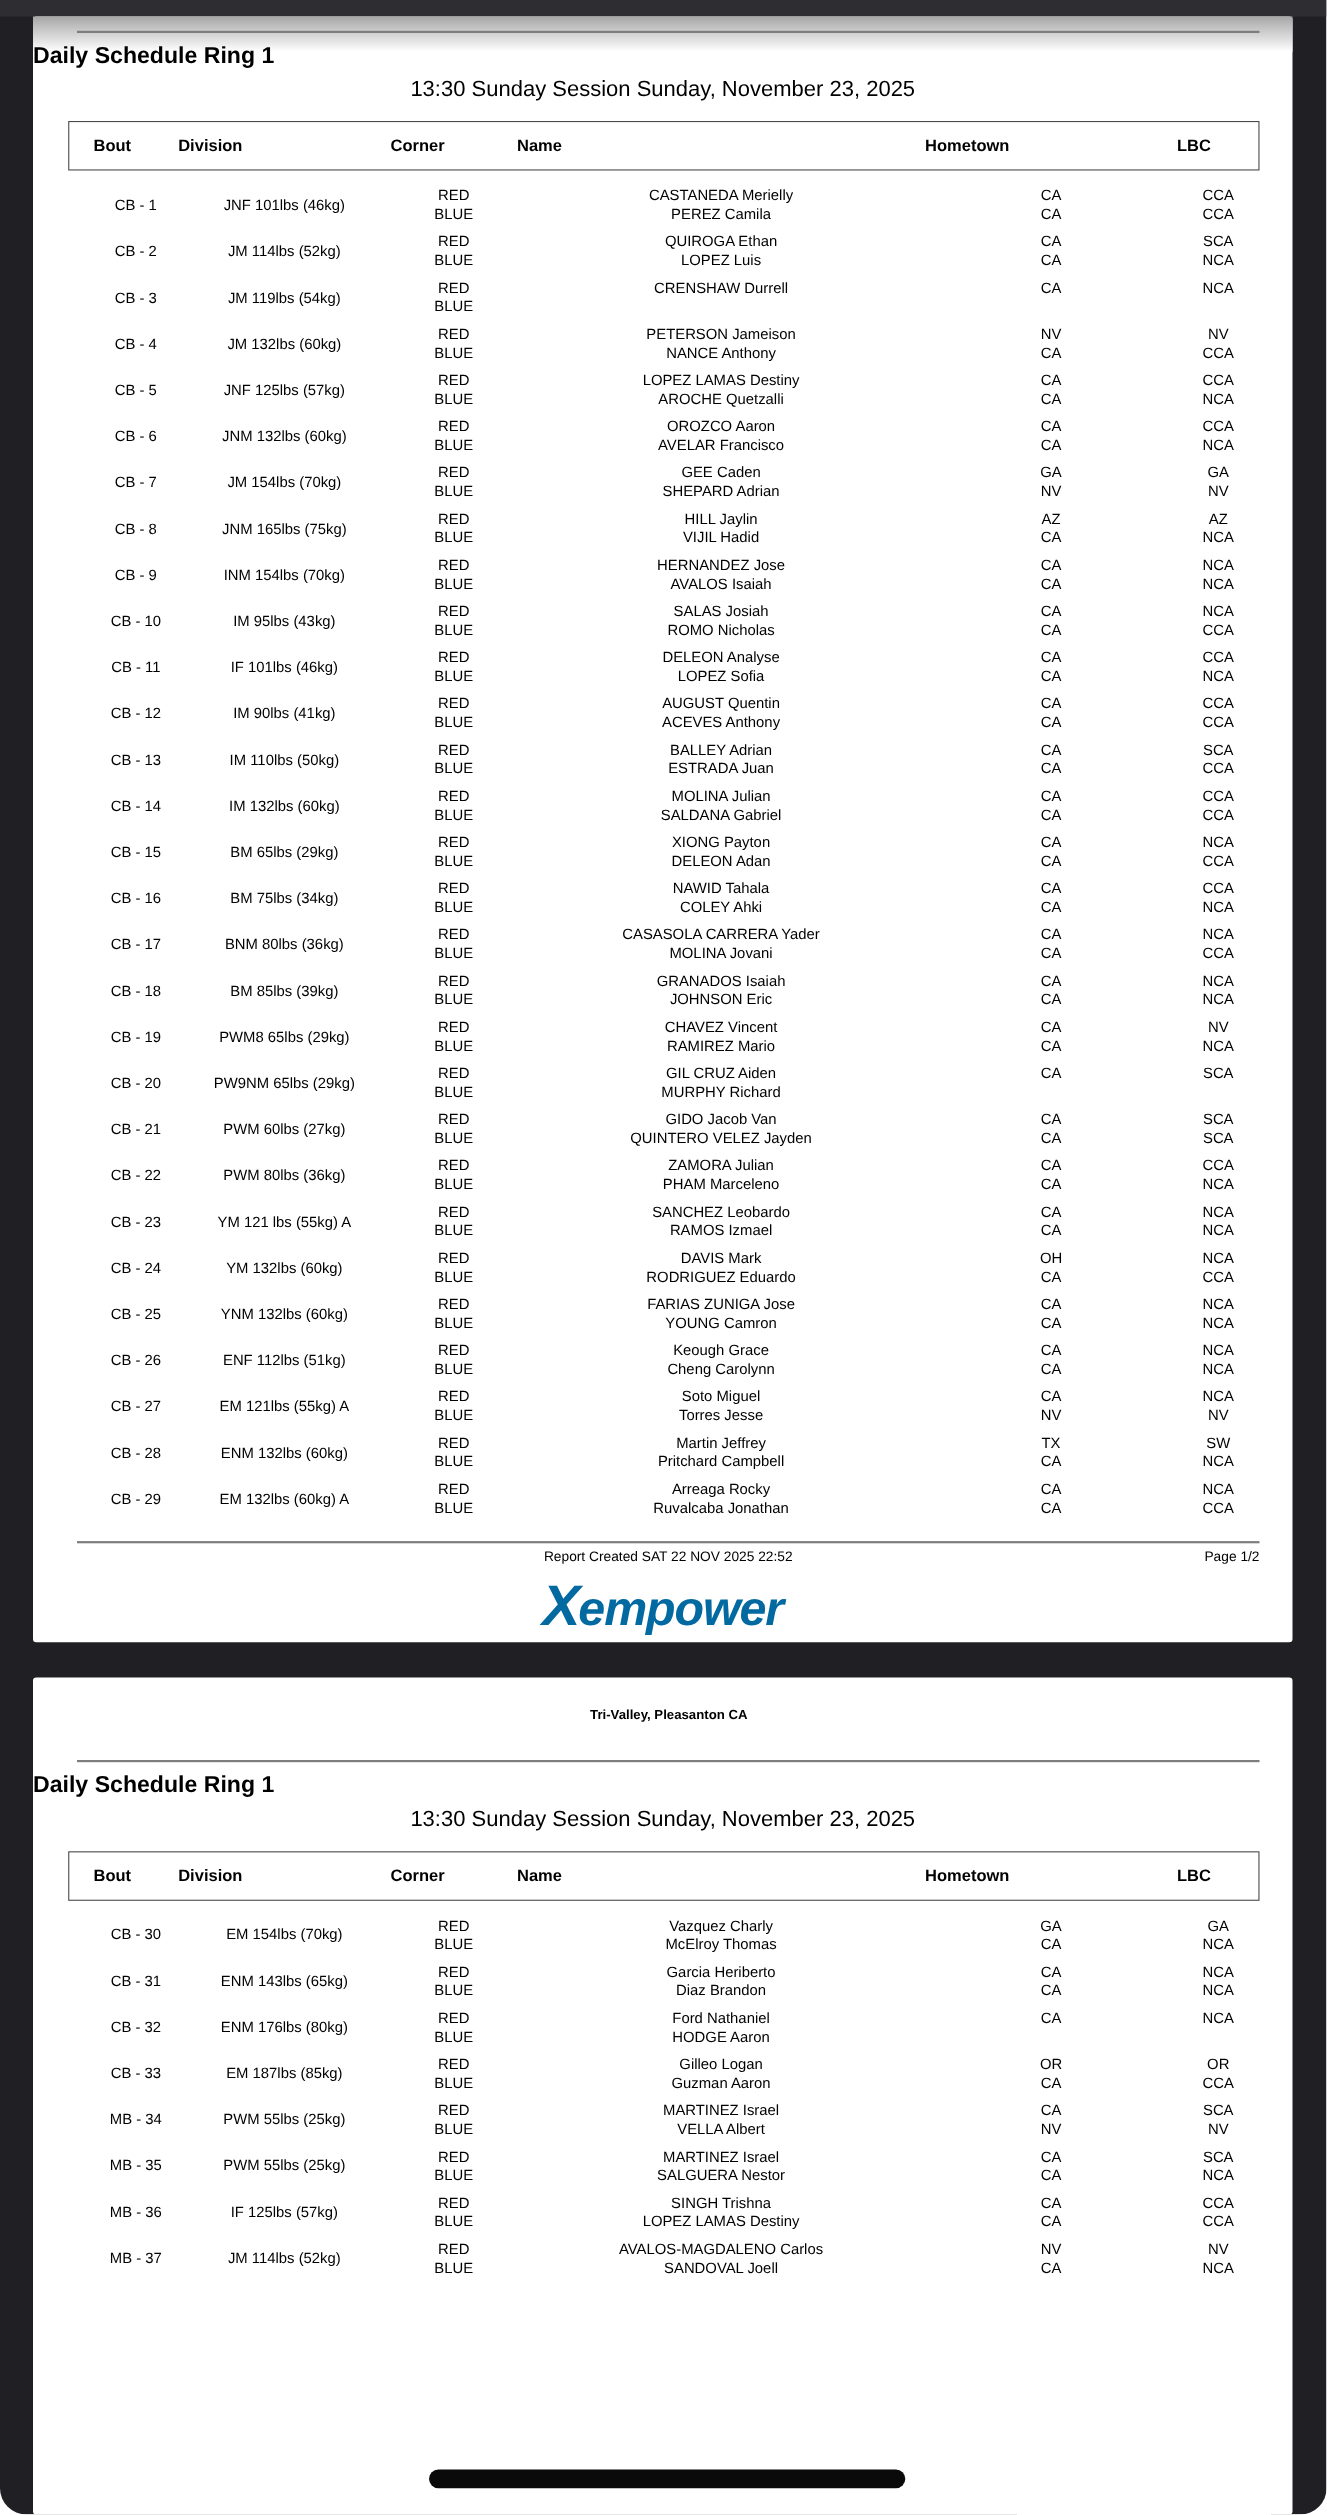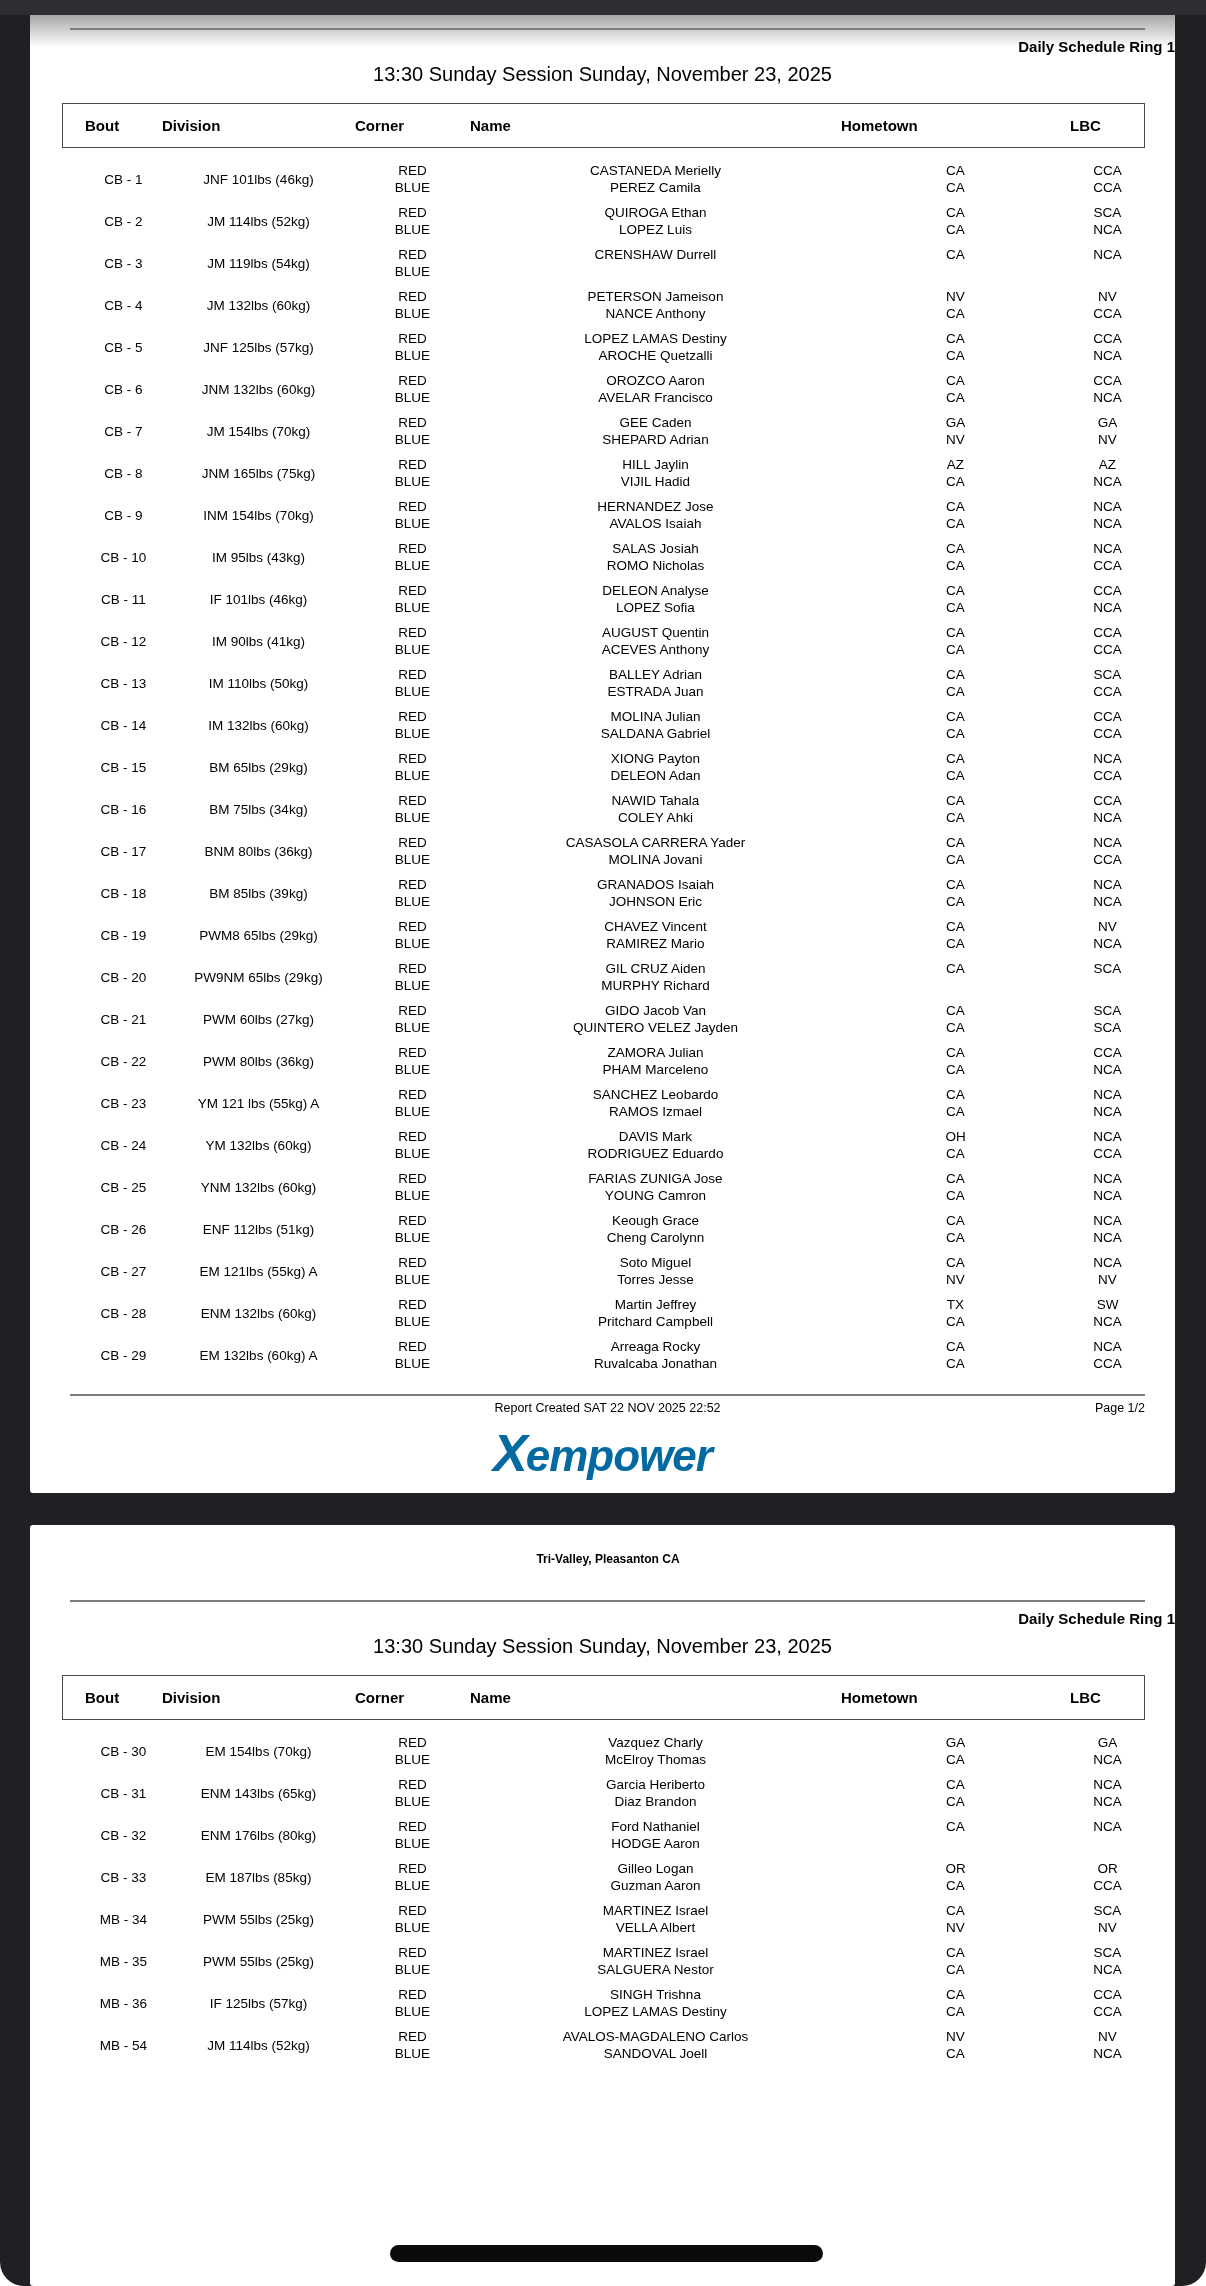--- a/index.html
+++ b/index.html
@@ -10,21 +10,21 @@
   }
   .dark-bg{position:absolute;inset:0;background:#202024;border-bottom-left-radius:24px;border-bottom-right-radius:24px;}
   .top-strip{position:absolute;top:0;left:0;width:100%;height:15px;background:#2e2e32;}
   .page{position:absolute;left:30px;width:1145px;background:#ffffff;border-radius:3px;}
   .page1{top:15px;height:1478px;}
   .page1::before{content:'';position:absolute;top:0;left:0;right:0;height:32px;background:linear-gradient(#a6a6a6,#ffffff);z-index:0;}
   .page2{top:1525px;height:761px;}
   .page > *{position:relative;z-index:1;}
   .rule{border:none;border-top:2px solid #7d7d7d;margin:0 30px 0 40px;}
   .top-rule{margin-top:13px;}
-  .doc-title{margin-top:8px;text-align:right;font-size:15px;font-weight:bold;line-height:1.2;}
+  .doc-title{margin-top:8px;text-align:left;font-size:21px;font-weight:bold;line-height:1.2;}
   .doc-subtitle{margin-top:6px;text-align:center;font-size:20px;line-height:1.2;}
   .head-box{margin:17px 30px 0 32px;border:1px solid #4a4a4a;padding:13px 0 13px 22px;}
   .cols{display:grid;grid-template-columns:77px 193px 115px 371px 229px 1fr;align-items:center;}
   .header-cols div{font-size:15px;font-weight:bold;white-space:nowrap;}
   .rows{margin:10px 30px 0 55px;}
   .row{padding:4px 0;text-align:center;}
   .cell{font-size:13.5px;white-space:nowrap;}
   .cell.two{align-self:center;}
   .cell.two > div{height:17px;line-height:17px;font-size:13.5px;white-space:nowrap;}
   .footer-rule{margin-top:18px;}
@@ -834,21 +834,21 @@
       <div>CA</div>
       <div>CA</div>
     </div>
     <div class="cell two">
       <div>CCA</div>
       <div>CCA</div>
     </div>
   </div>
 
   <div class="cols row">
-    <div class="cell">MB - 54</div>
+    <div class="cell">MB - 37</div>
     <div class="cell">JM 114lbs (52kg)</div>
     <div class="cell two">
       <div>RED</div>
       <div>BLUE</div>
     </div>
     <div class="cell two">
       <div>AVALOS-MAGDALENO Carlos</div>
       <div>SANDOVAL Joell</div>
     </div>
     <div class="cell two">

